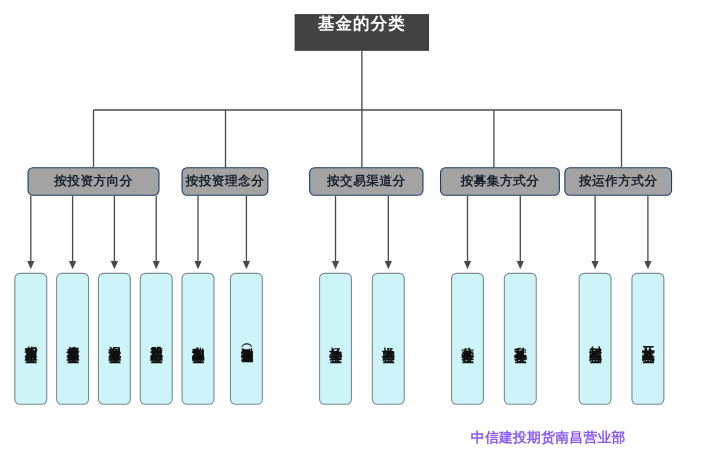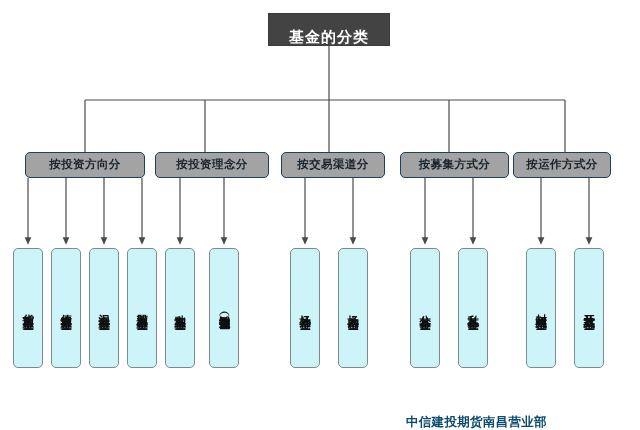--- a/index.html
+++ b/index.html
@@ -30,21 +30,21 @@
   
   .root-box {
     position: absolute;
     left: 268px;
     top: 13px;
     width: 122px;
     height: 33px;
     background: #434343;
     border: 1px solid #3a3a3a;
     display: flex;
-    align-items: flex-end;
+    align-items: flex-start;
     justify-content: center;
     box-sizing: border-box;
     z-index: 3;
   }
   .root-box span {
     color: #ffffff;
     font-size: 15px;
     font-weight: bold;
     letter-spacing: 1px;
     line-height: 1;
@@ -99,29 +99,28 @@
   }
   .leaf-box.tight .vtext {
     font-size: 11px;
     line-height: 1.05;
     letter-spacing: 0.3px;
   }
 
   
   .footer {
     position: absolute;
-    left: 406px;
+    left: 428px;
     top: 390px;
-    color: #0c4a6e;
+    color: #8b5cf6;
     font-size: 12.5px;
     font-weight: bold;
     letter-spacing: 0.3px;
     white-space: nowrap;
     z-index: 3;
-    margin-top: 24px;
   }
 </style>
 </head>
 <body>
 
 <div id="diagram">
 
   <svg class="connectors" viewBox="0 0 640 430" xmlns="http://www.w3.org/2000/svg">
     <defs>
       <marker id="arrowhead" markerWidth="7" markerHeight="7" refX="3.2" refY="3.2" orient="auto" markerUnits="strokeWidth">
@@ -163,21 +162,21 @@
     </g>
   </svg>
 
   <div class="root-box">
     <span>基金的分类</span>
   </div>
 
   <div class="cat-box" style="left:25px;  width:120px;">
     <span>按投资方向分</span>
   </div>
-  <div class="cat-box" style="left:155px; width:114px;justify-content:center;">
+  <div class="cat-box" style="left:165px; width:79px;justify-content:center;">
     <span>按投资理念分</span>
   </div>
   <div class="cat-box" style="left:281px; width:104px;">
     <span>按交易渠道分</span>
   </div>
   <div class="cat-box" style="left:400px; width:109px;">
     <span>按募集方式分</span>
   </div>
   <div class="cat-box" style="left:513px; width:98px;justify-content:center;">
     <span>按运作方式分</span>

